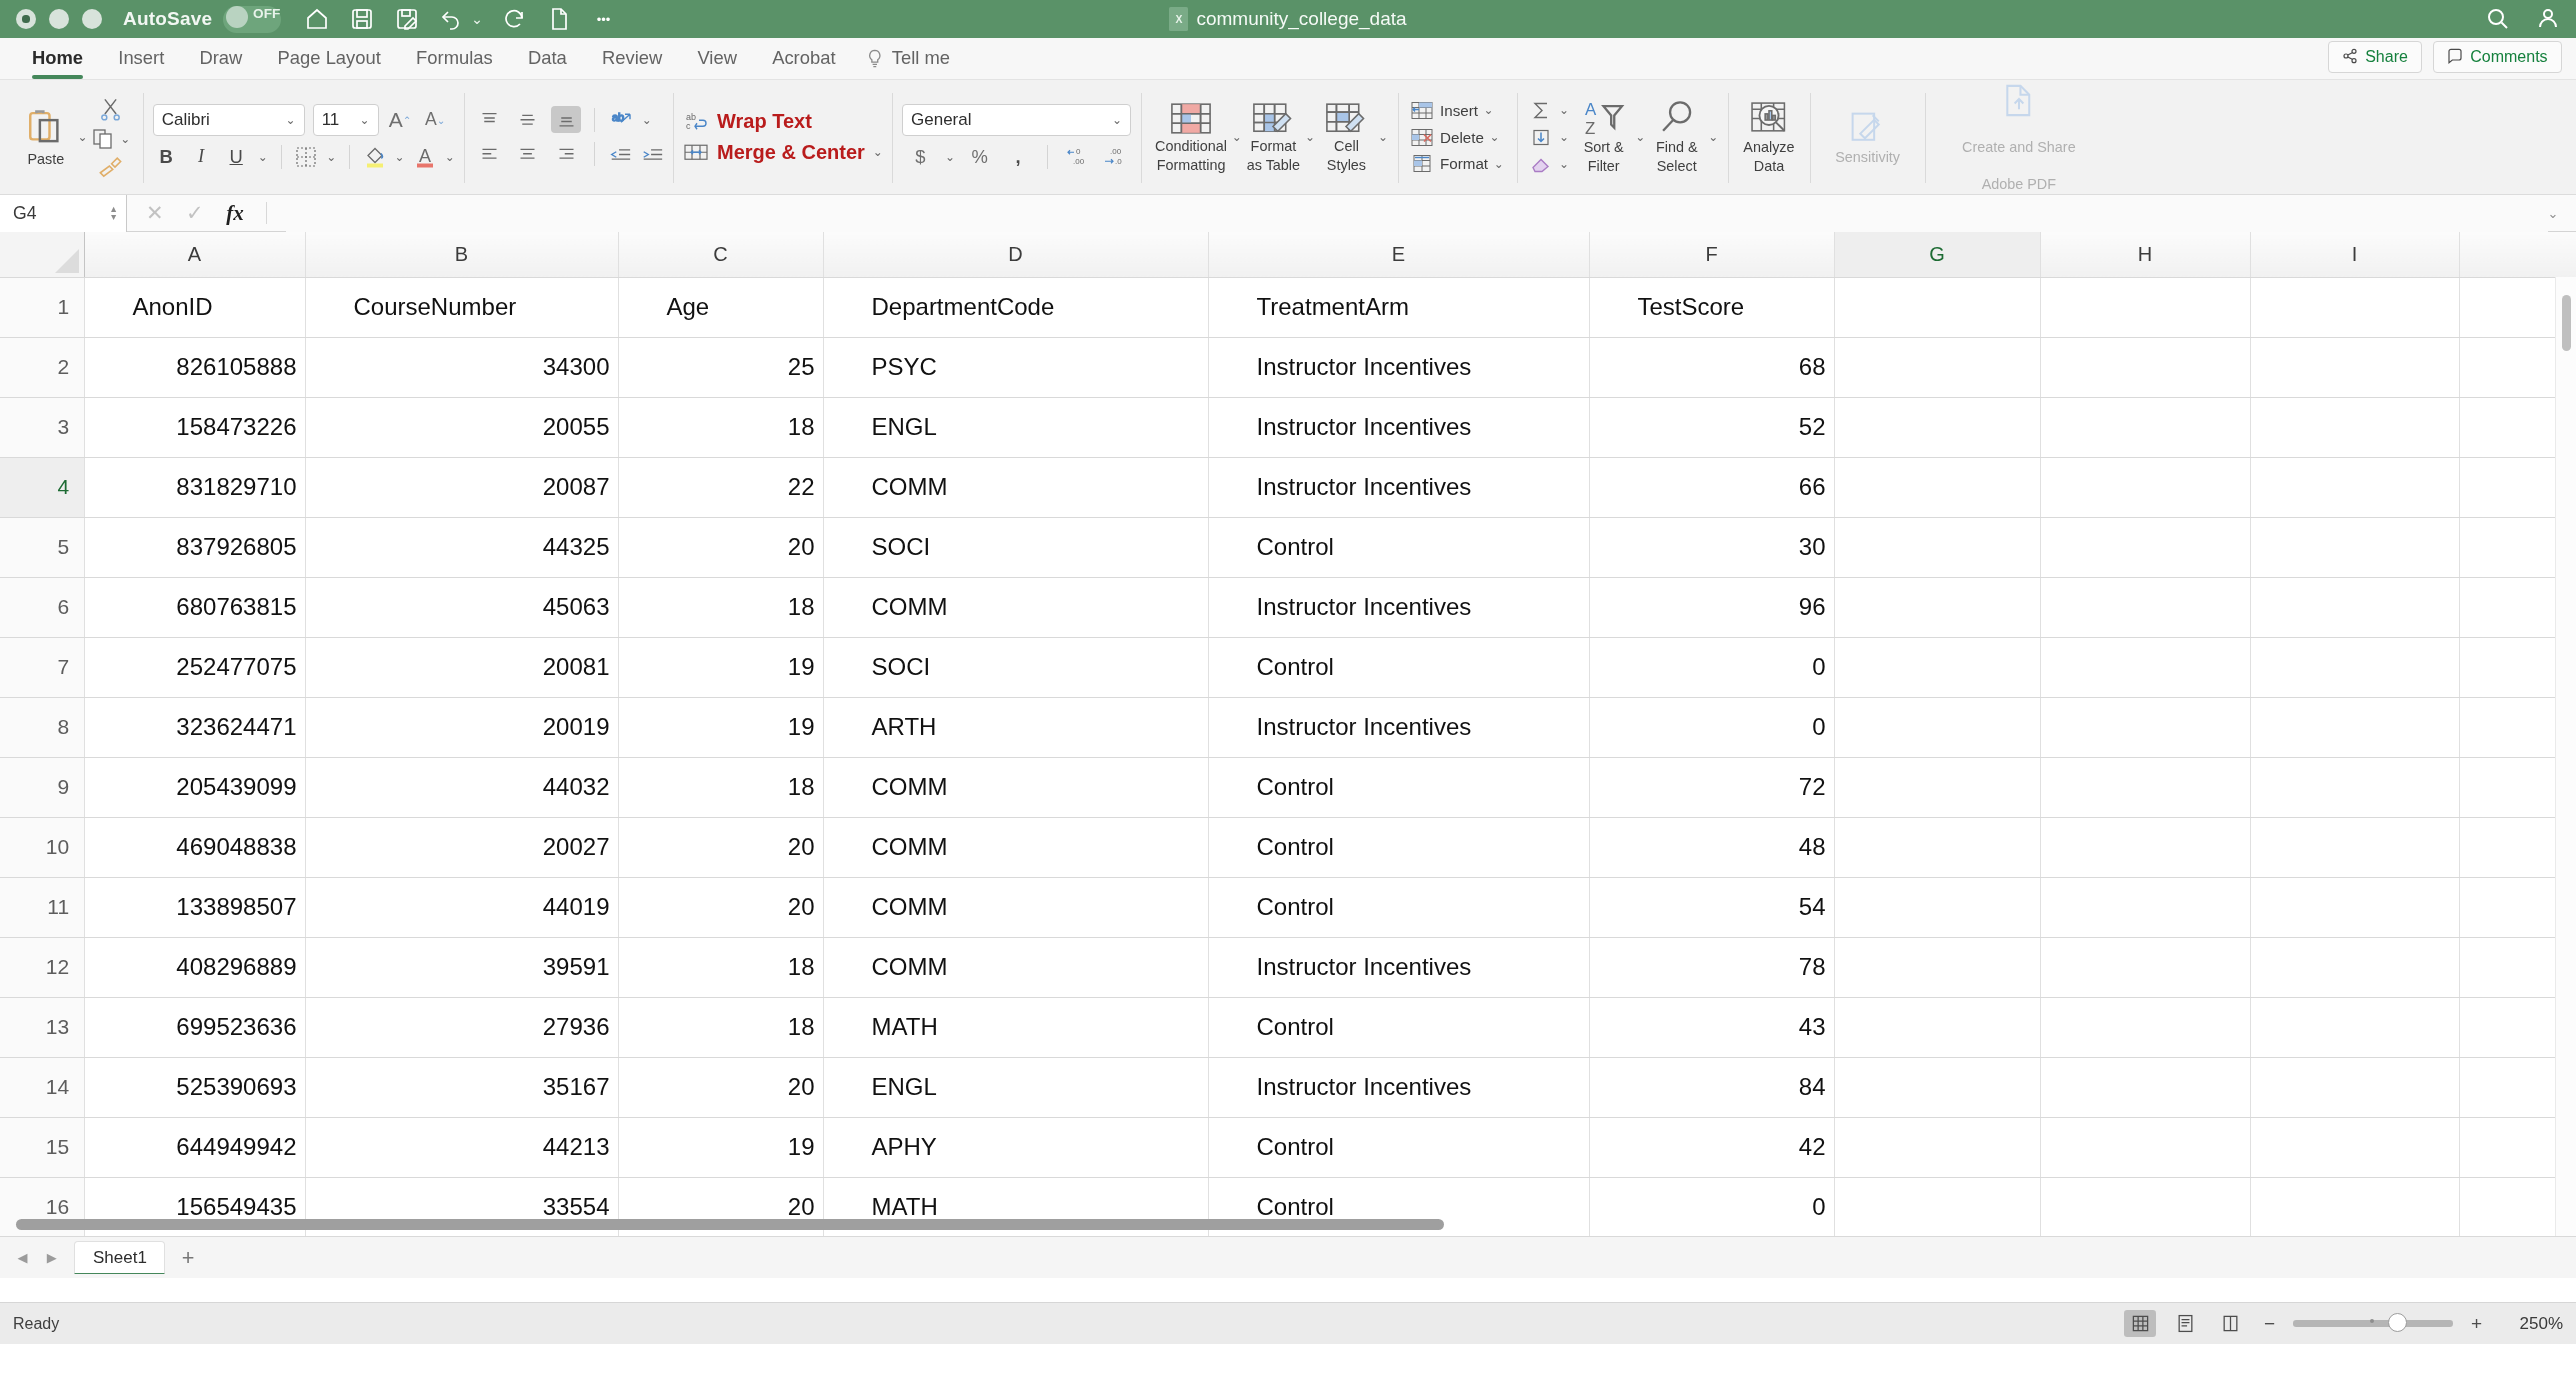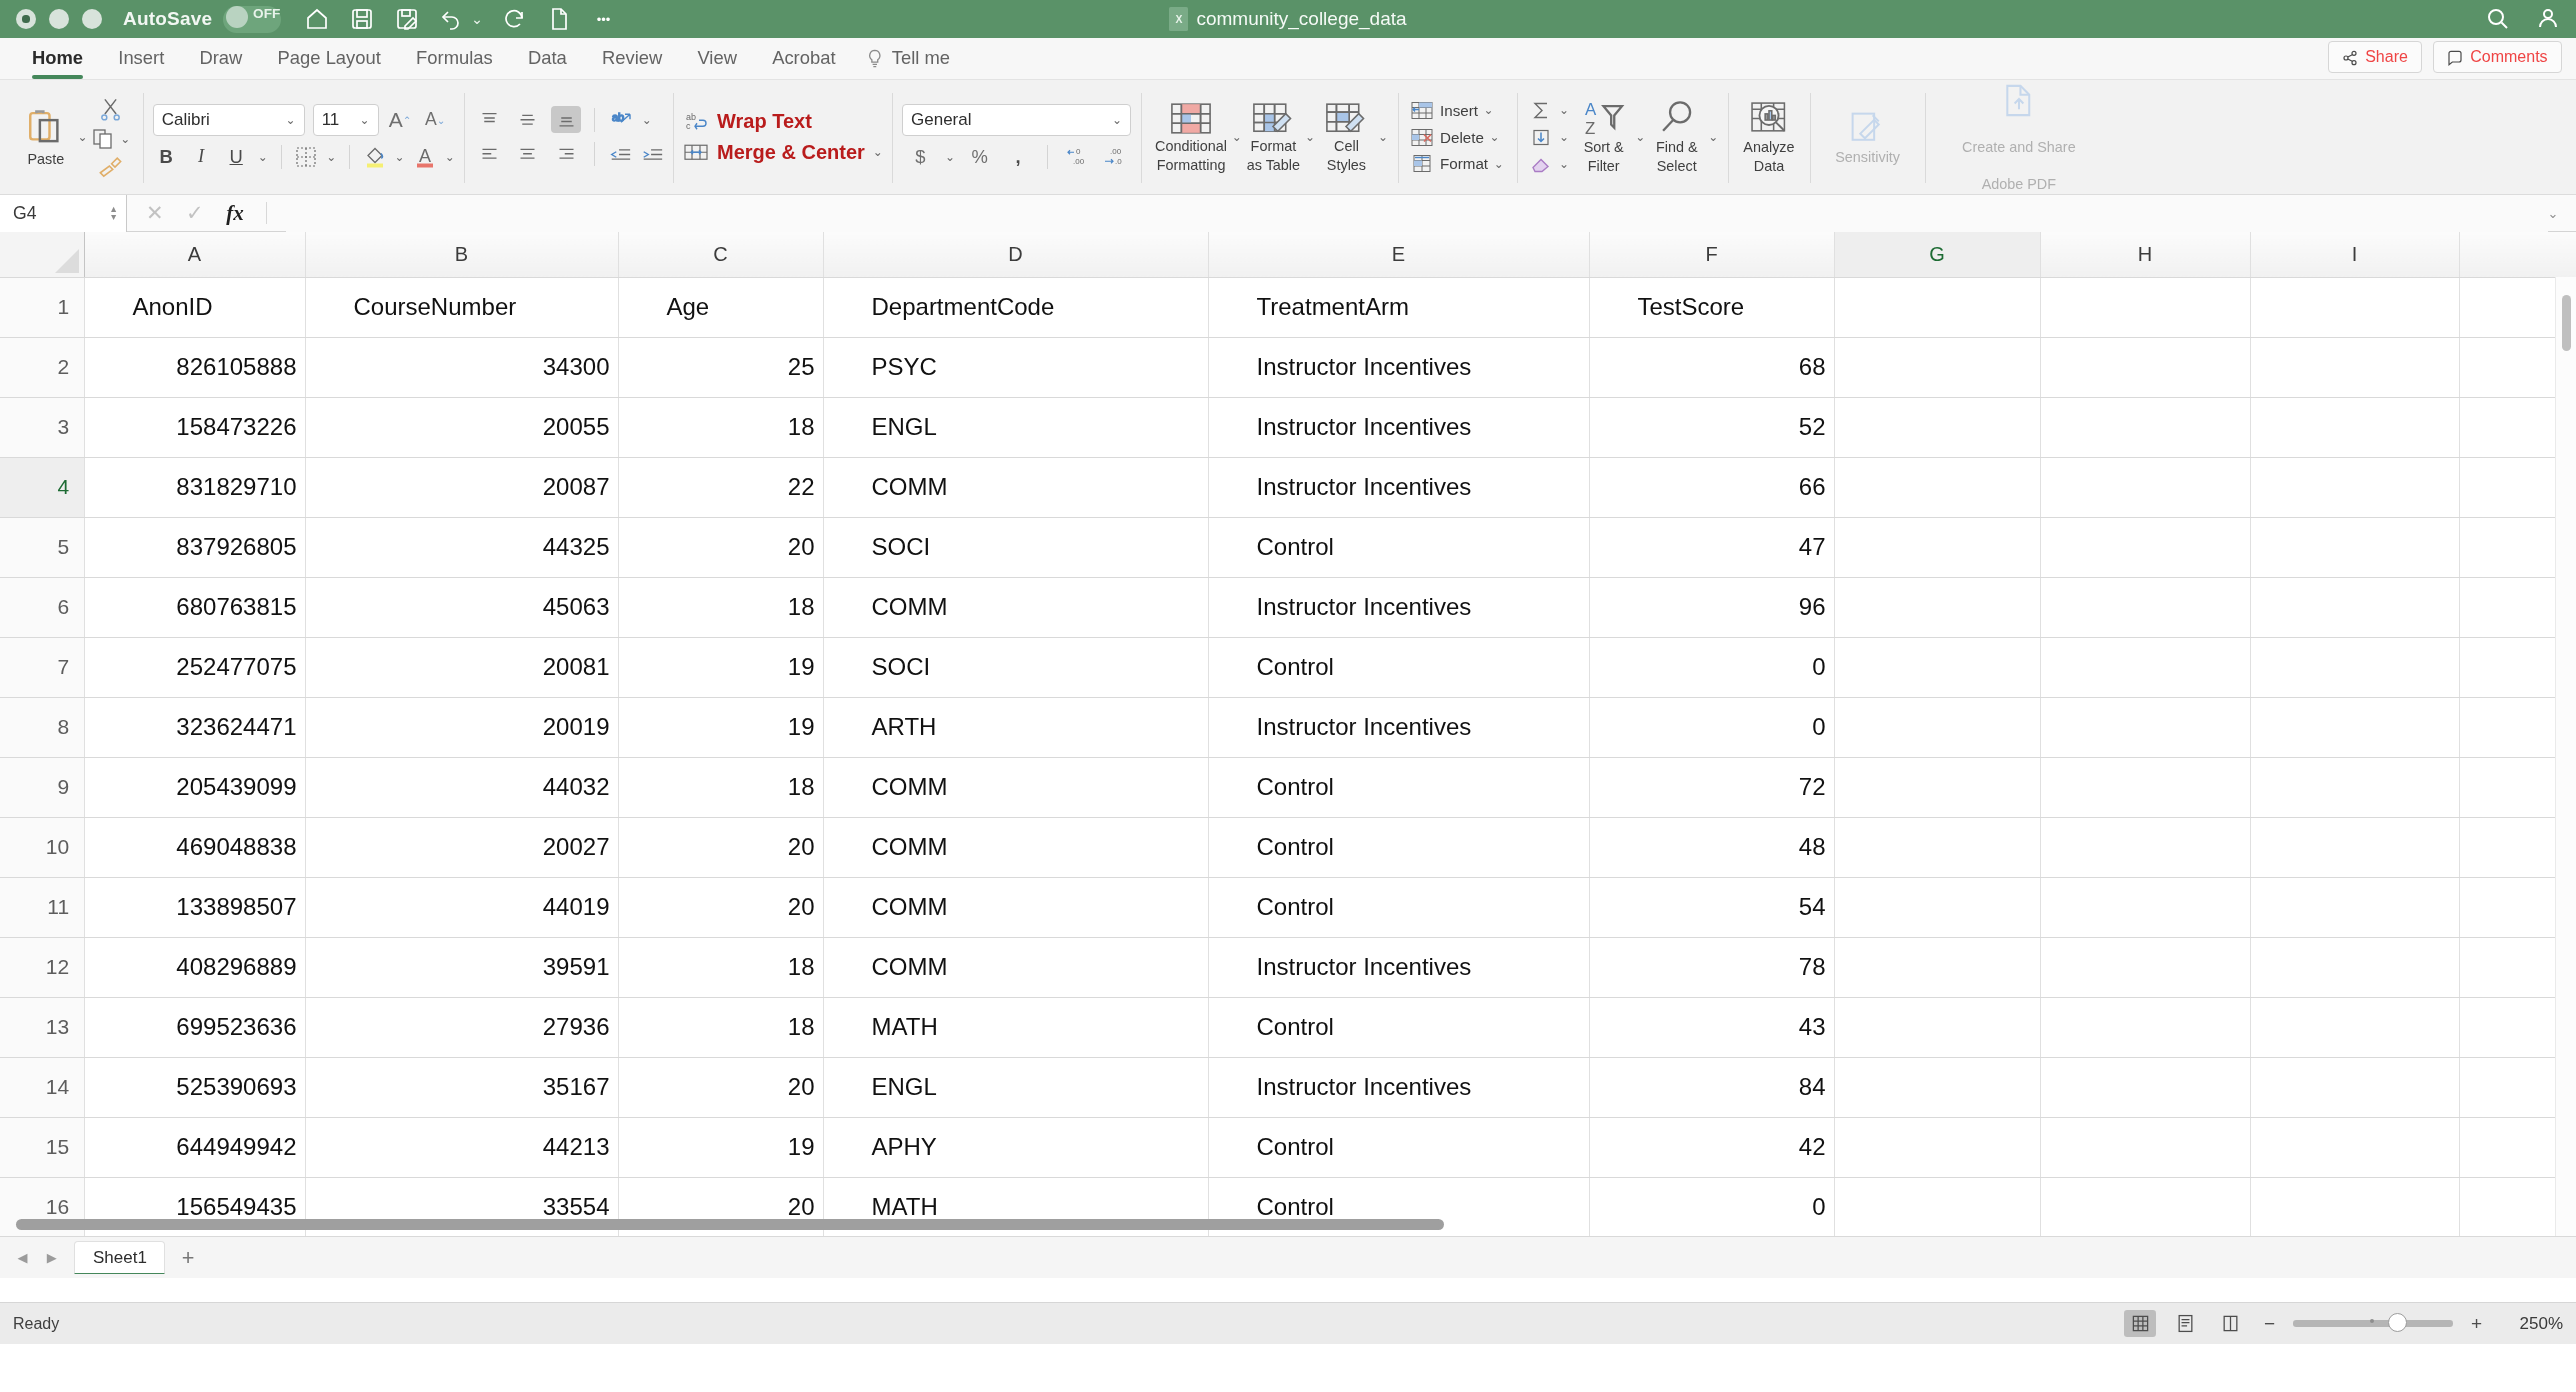--- a/index.html
+++ b/index.html
@@ -54,22 +54,22 @@
   .tab.active { color: #2b2b2b; font-weight: 700; }
   .tab.active::after {
     content: ""; position: absolute; left: 17.6px; right: 17.6px; bottom: 0; height: 4px;
     background: #44875a; border-radius: 2.4px;
   }
   .tellme { display: flex; align-items: center; gap: 8px; padding: 0 14.4px 9.6px 13px; font-size: 18.4px; color: #636363; }
   .bulb { width: 17.6px; height: 21px; }
   .bulb svg { width: 17.6px; height: 21px; stroke: #8a8a8a; fill: none; stroke-width: 1.8; }
   .tabright { margin-left: auto; display: flex; align-items: center; gap: 11.2px; padding-bottom: 6.4px; padding-right: 14.4px; }
   .btnchip {
-    display: flex; align-items: flex-end; gap: 7.2px; border: 0.8px solid #d6d6d6; border-radius: 4px;
-    padding: 5.6px 13px; font-size: 16px; color: #ef4444; background: #fbfbfb;
+    display: flex; align-items: flex-start; gap: 7.2px; border: 0.8px solid #d6d6d6; border-radius: 4px;
+    padding: 5.6px 13px; font-size: 16px; color: #15803d; background: #fbfbfb;
   }
   .btnchip svg { width: 16px; height: 16px; stroke: #4a4a4a; fill: none; stroke-width: 1.8; }
 
   
   .ribbon {
     height: 115px; background: #f2f2f2; display: flex; align-items: stretch;
     border-bottom: 0.8px solid #dcdcdc; padding: 0 4.8px;
   }
   .grp { display: flex; align-items: center; padding: 0 9.6px; position: relative; }
   .grp + .grp::before {
@@ -777,21 +777,21 @@
           <td></td>
           <td></td>
       </tr>
       <tr>
         <td class="rowhdr">5</td>
         <td class="num">837926805</td>
         <td class="num">44325</td>
         <td class="num">20</td>
         <td class="txt">SOCI</td>
         <td class="txt">Control</td>
-        <td class="num">47</td>
+        <td class="num">30</td>
         <td></td>
           <td></td>
           <td></td>
           <td></td>
       </tr>
       <tr>
         <td class="rowhdr">6</td>
         <td class="num">680763815</td>
         <td class="num">45063</td>
         <td class="num">18</td>

